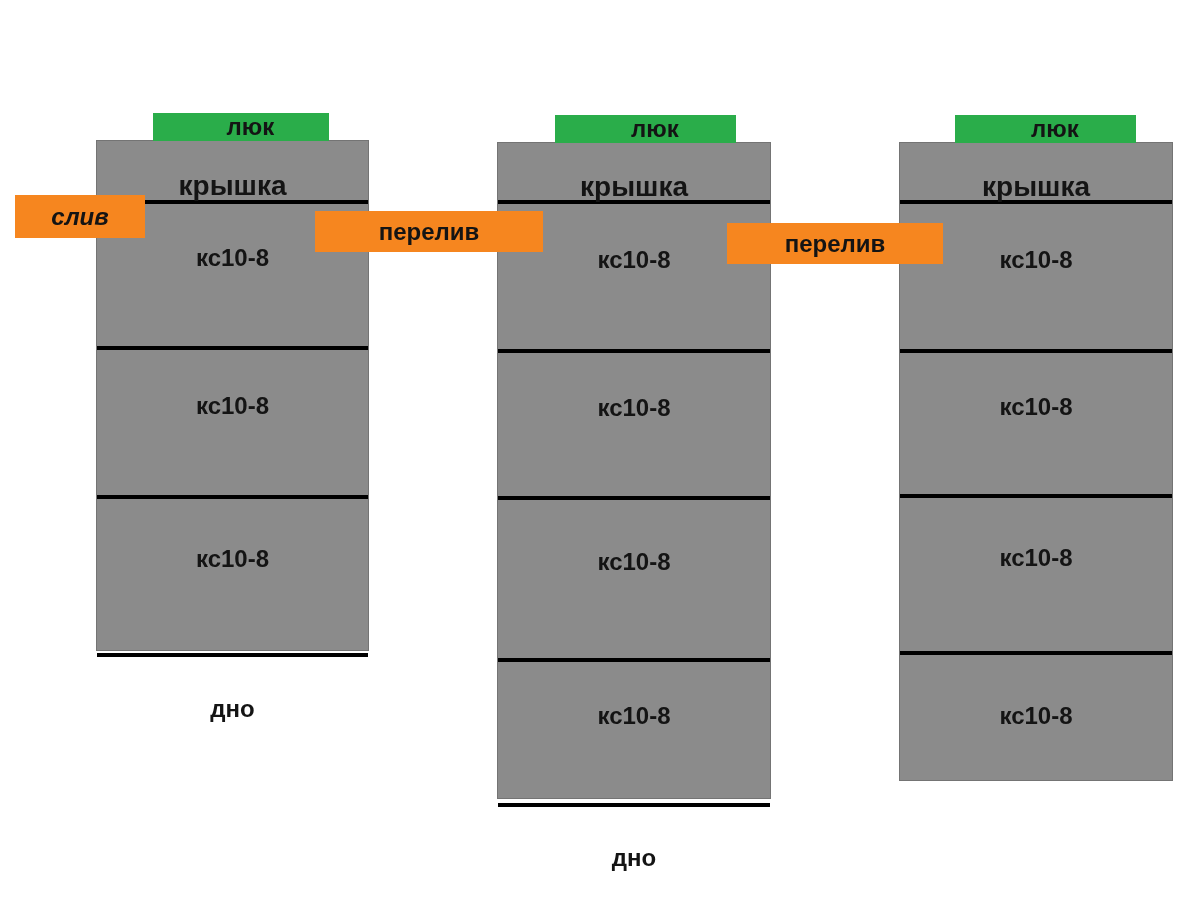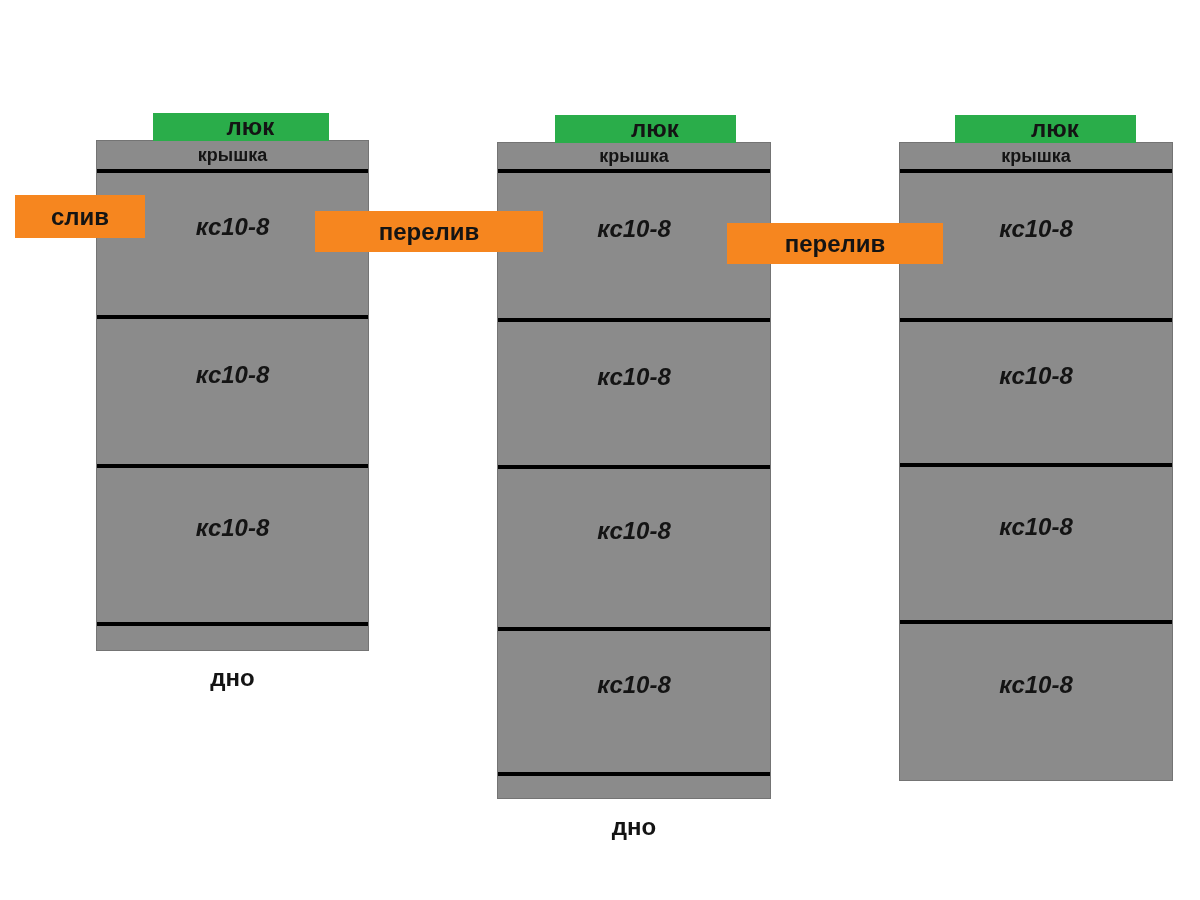--- a/index.html
+++ b/index.html
@@ -39,35 +39,35 @@
     justify-content:center;
     font-size:24px;
     line-height:24px;
     color:var(--text-black);
     padding-left:19px;
   }
   .cover{
     display:flex;
     align-items:center;
     justify-content:center;
-    font-size:18px;
+    font-size:28px;
     line-height:22px;
     border-bottom:4px solid var(--line-black);
     box-sizing:border-box;
     overflow:visible;
+    margin-top:31px;
   }
   .ring{
     display:flex;
     align-items:center;
     justify-content:center;
     padding-bottom:34px;
     font-size:24px;
     border-bottom:4px solid var(--line-black);
     box-sizing:border-box;
-    font-style:italic;
   }
   .ring.no-line{border-bottom:none;}
   .bottom-band{
     display:flex;
     align-items:center;
     justify-content:center;
     font-size:24px;
     line-height:20px;
     overflow:visible;
     margin-top:40px;
@@ -81,21 +81,21 @@
     font-size:24px;
     color:var(--text-black);
     z-index:3;
   }
 </style>
 </head>
 <body>
 
 <div class="canvas">
 
-  <div class="connector" style="left:15px; top:195px; width:130px; height:43px;">слив</div>
+  <div class="connector" style="left:15px; top:195px; width:130px; height:43px;font-style:italic;">слив</div>
   <div class="connector" style="left:315px; top:211px; width:228px; height:41px;">перелив</div>
   <div class="connector" style="left:727px; top:223px; width:216px; height:41px;">перелив</div>
 
   <div class="tank" style="left:97px; top:141px; width:271px; height:509px;">
     <div class="hatch" style="left:56px; width:157px;">люк</div>
     <div class="cover" style="height:32px;">крышка</div>
     <div class="ring" style="height:146px;">кс10-8</div>
     <div class="ring" style="height:149px;">кс10-8</div>
     <div class="ring" style="height:158px;">кс10-8</div>
     <div class="bottom-band" style="height:24px;">дно</div>

